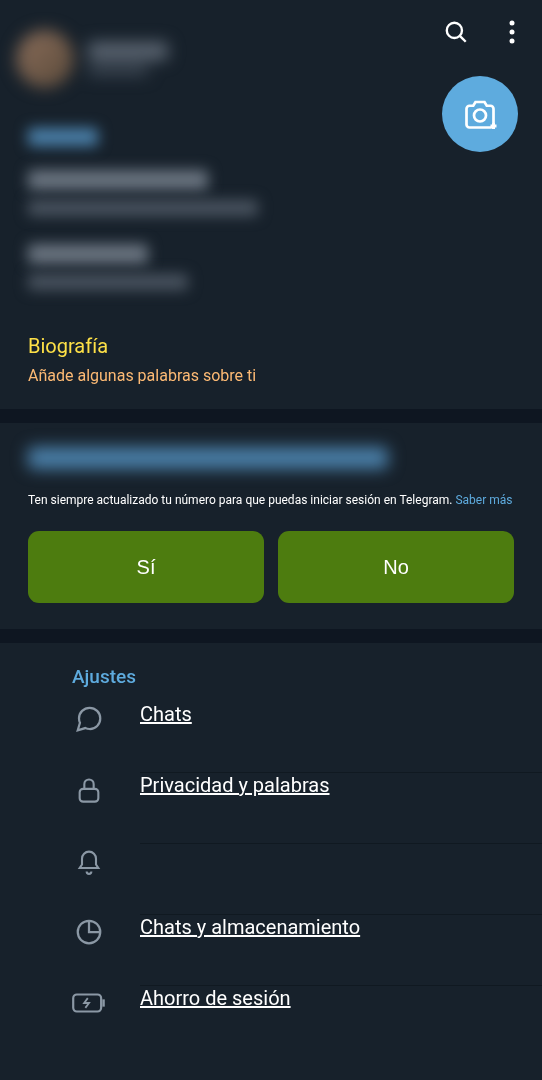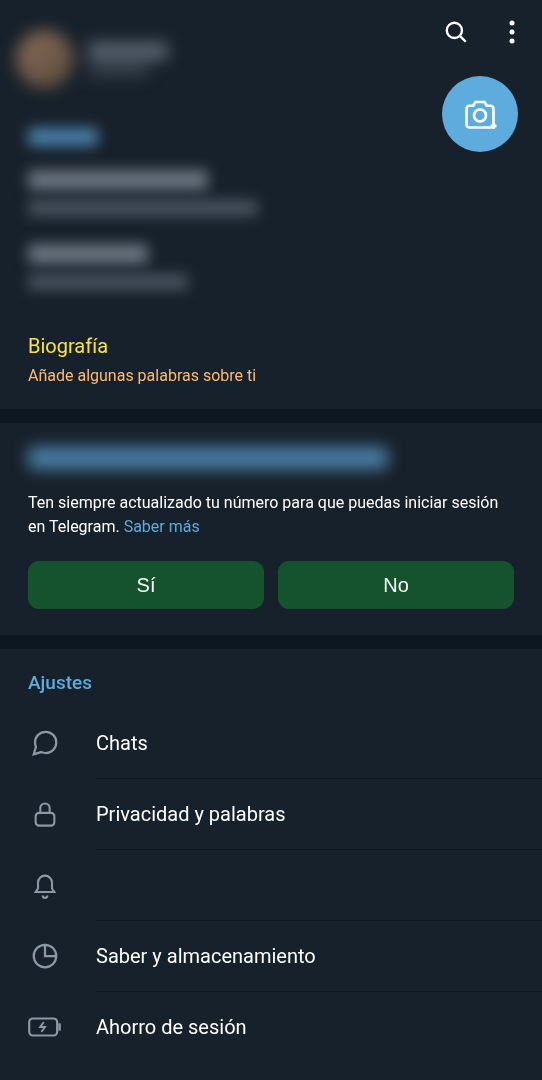--- a/index.html
+++ b/index.html
@@ -106,61 +106,62 @@
       padding: 24px 28px 26px;
     }
     .prompt-blurred {
       filter: blur(8px);
       width: 360px; height: 22px;
       background: #4a7fa8;
       border-radius: 5px;
       margin-bottom: 22px;
     }
     .prompt-text {
-      font-size: 16px;
+      font-size: 12px;
       color: #ffffff;
       line-height: 1.5;
       margin-bottom: 22px;
     }
     .prompt-link {
       color: #5eabde;
       cursor: pointer;
     }
     .btn-row {
       display: flex;
       gap: 14px;
     }
     .btn {
       flex: 1;
-      height: 48px;
-      background: #14532d;
+      height: 72px;
+      background: #4d7c0f;
       border-radius: 11px;
       display: flex;
       align-items: center;
       justify-content: center;
       font-size: 20px;
       color: #ffffff;
       cursor: pointer;
       border: none;
     }
     .settings-section {
       padding: 22px 0 0;
+      margin-left: 44px;
     }
     .settings-title {
       color: #5eabde;
       font-size: 19px;
       font-weight: 500;
       padding: 0 28px 14px;
     }
     .settings-item {
       display: flex;
-      align-items: center;
       height: 70px;
       padding: 0 28px;
       cursor: pointer;
+      text-decoration: underline;
     }
     .settings-icon {
       width: 34px;
       height: 34px;
       display: flex;
       align-items: center;
       justify-content: center;
       margin-right: 34px;
       flex-shrink: 0;
     }
@@ -273,21 +274,21 @@
   </div>
   <div class="settings-sep"></div>
 
   <div class="settings-item">
     <div class="settings-icon">
       <svg width="30" height="30" viewBox="0 0 24 24" fill="none" stroke="#8b98a5" stroke-width="1.8">
         <circle cx="12" cy="12" r="9"></circle>
         <path d="M12 3 V12 H21"></path>
       </svg>
     </div>
-    <div class="settings-label">Saber y almacenamiento</div>
+    <div class="settings-label">Chats y almacenamiento</div>
   </div>
   <div class="settings-sep"></div>
 
   <div class="settings-item">
     <div class="settings-icon">
       <svg width="34" height="24" viewBox="0 0 28 18" fill="none" stroke="#8b98a5" stroke-width="1.8">
         <rect x="1" y="2" width="23" height="14" rx="3"></rect>
         <rect x="25" y="6" width="2" height="6" fill="#8b98a5" stroke="none"></rect>
         <path d="M13 5 L10 9 L14 9 L11 13" stroke-width="1.5"></path>
       </svg>

